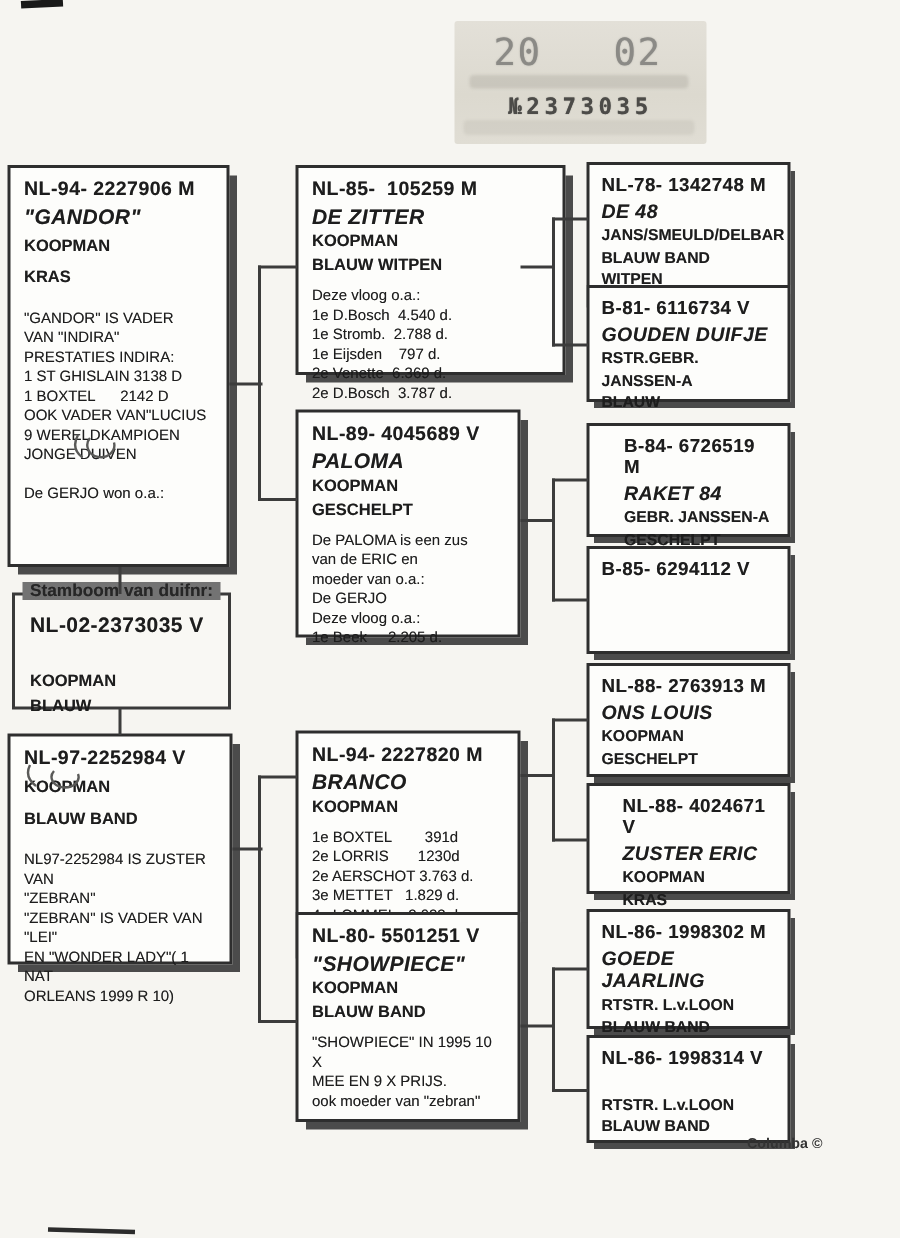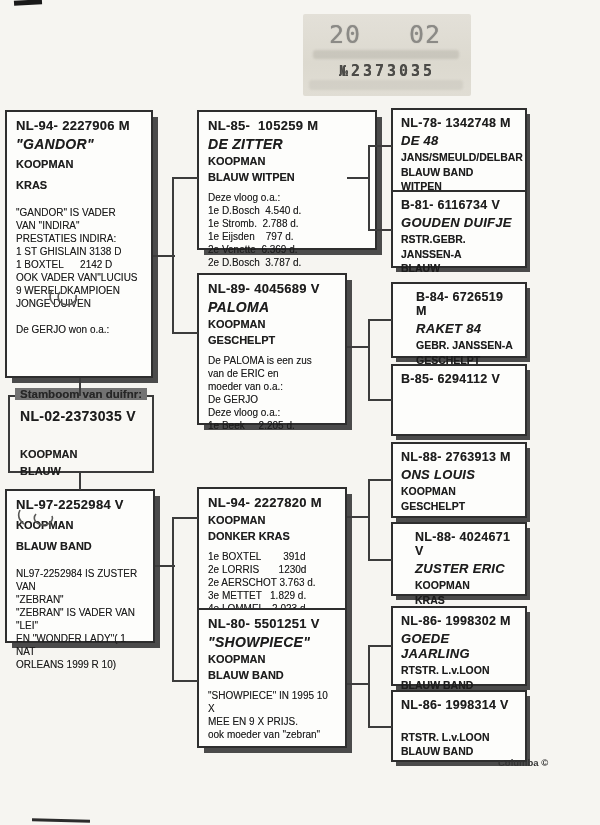--- a/index.html
+++ b/index.html
@@ -142,23 +142,23 @@
         <div class="line">van de ERIC en</div>
         <div class="line">moeder van o.a.:</div>
         <div class="line">De GERJO</div>
         <div class="line">Deze vloog o.a.:</div>
         <div class="line">1e Beek     2.205 d.</div>
       </div>
   </div>
 
   <div class="box" style="left:197px;top:443px;width:150px;height:152px;margin-top:44px;">
     <div class="ring">NL-94- 2227820 M</div>
-    <div class="sub">
-        <div class="line">KOOPMAN</div>
-        <div class="line">DONKER KRAS</div>
+    <div class="name">BRANCO</div>
+    <div class="sub">
+        <div class="line">KOOPMAN</div>
       </div>
     <div class="notes">
         <div class="line">1e BOXTEL        391d</div>
         <div class="line">2e LORRIS       1230d</div>
         <div class="line">2e AERSCHOT 3.763 d.</div>
         <div class="line">3e METTET   1.829 d.</div>
         <div class="line">4e LOMMEL   2.023 d.</div>
         <div class="line">5e ETAMPES  5.096 d</div>
       </div>
   </div>

